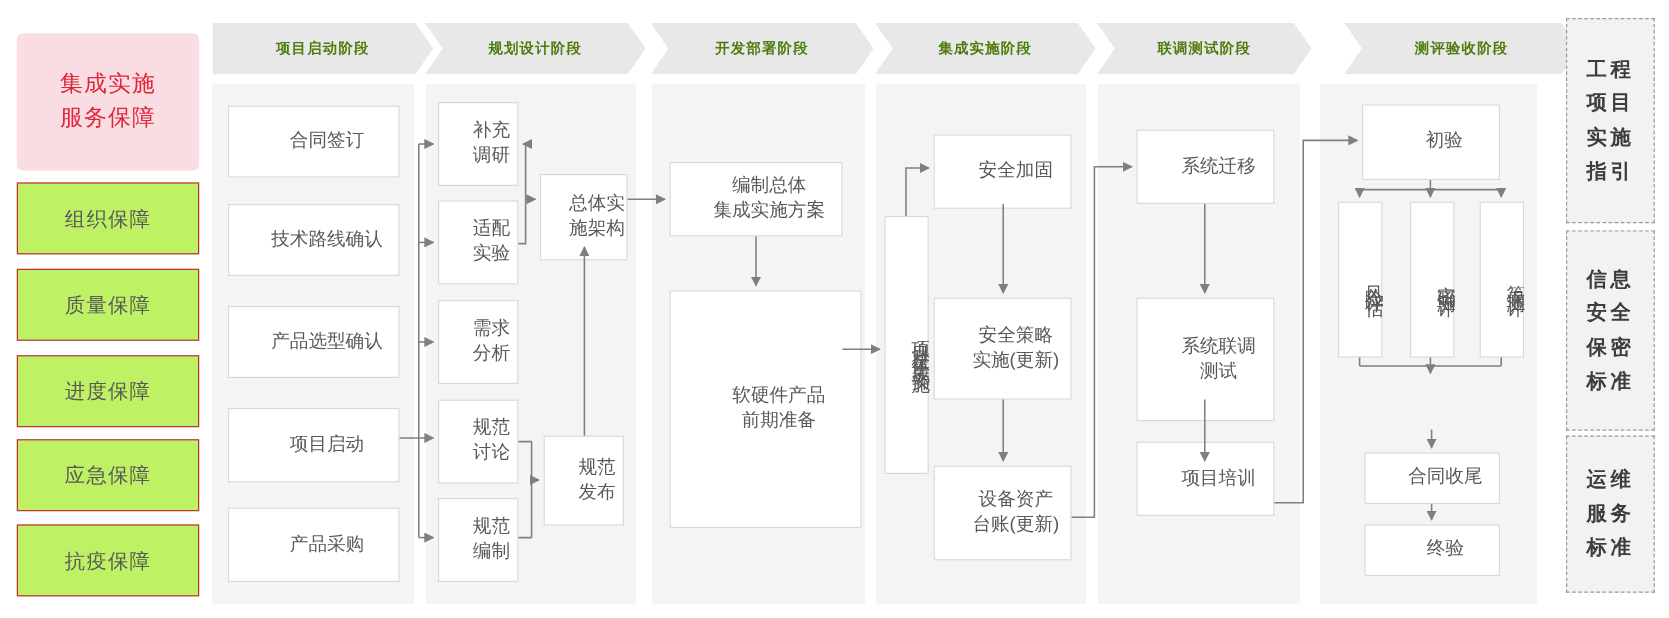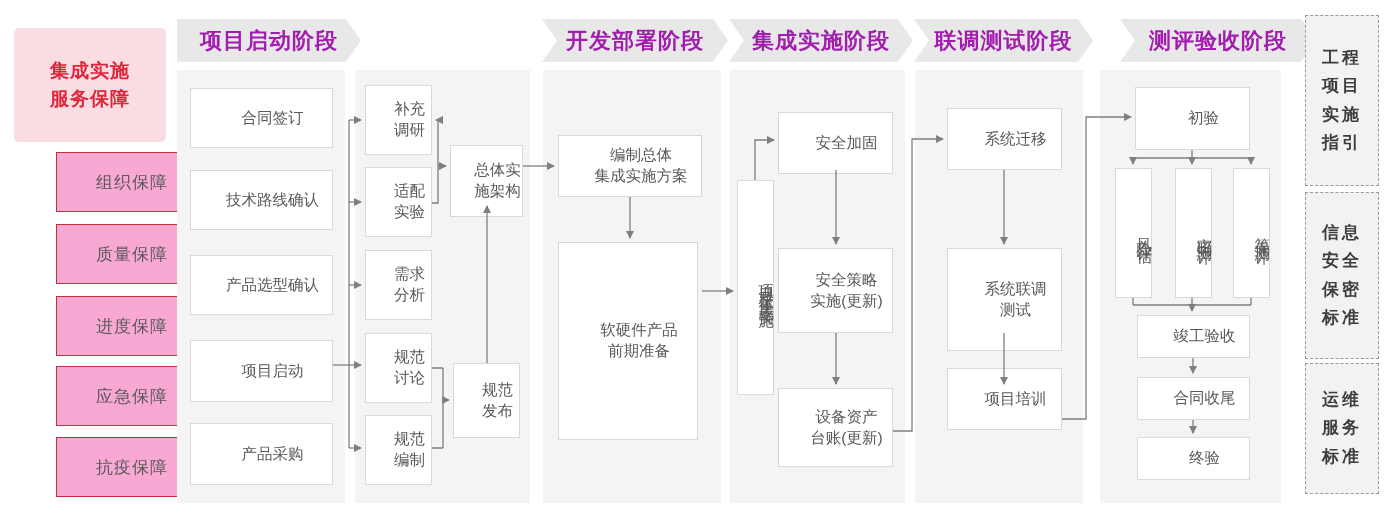--- a/index.html
+++ b/index.html
@@ -16,36 +16,36 @@
   html,body{margin:0;padding:0;background:#fff;}
   .canvas{
     position:relative;width:1391px;height:515px;background:#fff;overflow:hidden;
     font-family:"Liberation Sans","DejaVu Sans",sans-serif;
   }
   
   .side-title{
     position:absolute;left:14px;top:28px;width:152px;height:114px;
     background:var(--pink-bg);border-radius:5px;
     display:flex;align-items:center;justify-content:center;text-align:center;
-    color:var(--brand-red);font-size:19px;font-weight:bold;line-height:1.5;
+    color:var(--brand-red);font-size:19px;font-weight:normal;line-height:1.5;
     white-space:pre-line;letter-spacing:1px;
   }
   .side-item{
     position:absolute;left:14px;width:152px;height:60px;
-    background:#f9a8d4;border:1.5px solid var(--border-red);box-sizing:border-box;
+    background:#bef264;border:1.5px solid var(--border-red);box-sizing:border-box;
     display:flex;align-items:center;justify-content:center;
-    color:var(--txt-gray);font-size:17px;letter-spacing:1px;margin-left:42px;
+    color:var(--txt-gray);font-size:17px;letter-spacing:1px;
   }
   
   .strip{position:absolute;top:70px;height:433px;background:var(--strip-gray);}
   
   .phase{
     position:absolute;top:19px;height:43px;background:var(--hdr-gray);
     display:flex;align-items:center;justify-content:center;
-    color:#a21caf;font-size:22px;font-weight:bold;letter-spacing:1px;
+    color:#4d7c0f;font-size:12px;font-weight:bold;letter-spacing:1px;
     clip-path:polygon(0 0,calc(100% - 15px) 0,100% 50%,calc(100% - 15px) 100%,0 100%,15px 50%);
   }
   .phase.first{clip-path:polygon(0 0,calc(100% - 15px) 0,100% 50%,calc(100% - 15px) 100%,0 100%);}
   
   .node{
     position:absolute;background:#fff;border:1px solid var(--box-border);box-sizing:border-box;
     display:flex;align-items:center;justify-content:center;text-align:center;
     color:var(--txt-gray);font-size:15.5px;line-height:1.35;white-space:pre-line;padding-left:22px;
   }
   .node.vert{
@@ -75,20 +75,21 @@
   <div class="side-item" style="top:437px">抗疫保障</div>
 
   <div class="strip" style="left:177px;width:168px"></div>
   <div class="strip" style="left:355px;width:175px"></div>
   <div class="strip" style="left:543px;width:178px"></div>
   <div class="strip" style="left:730px;width:175px"></div>
   <div class="strip" style="left:915px;width:168px"></div>
   <div class="strip" style="left:1100px;width:181px"></div>
 
   <div class="phase first" style="left:177px;width:184px">项目启动阶段</div>
+  <div class="phase" style="left:354px;width:184px">规划设计阶段</div>
   <div class="phase" style="left:542px;width:186px">开发部署阶段</div>
   <div class="phase" style="left:729px;width:184px">集成实施阶段</div>
   <div class="phase" style="left:914px;width:179px">联调测试阶段</div>
   <div class="phase" style="left:1120px;width:196px">测评验收阶段</div>
 
   <div class="node" style="left:190px;top:88px;width:143px;height:60px">合同签订</div>
   <div class="node" style="left:190px;top:170px;width:143px;height:60px">技术路线确认</div>
   <div class="node" style="left:190px;top:255px;width:143px;height:60px">产品选型确认</div>
   <div class="node" style="left:190px;top:340px;width:143px;height:62px">项目启动</div>
   <div class="node" style="left:365px;top:85px;width:67px;height:70px">补充
@@ -103,40 +104,39 @@
 讨论</div>
   <div class="node" style="left:365px;top:415px;width:67px;height:70px">规范
 编制</div>
   <div class="node" style="left:450px;top:145px;width:73px;height:72px">总体实
 施架构</div>
   <div class="node" style="left:453px;top:363px;width:67px;height:75px">规范
 发布</div>
 
   <div class="node" style="left:558px;top:135px;width:144px;height:62px">编制总体
 集成实施方案</div>
-  <div class="node" style="left:558px;top:242px;width:140px;height:198px">软硬件产品
+  <div class="node" style="left:558px;top:242px;width:160px;height:198px">软硬件产品
 前期准备</div>
 
   <div class="node vert" style="left:737px;top:180px;width:37px;height:215px">项目整体集成实施</div>
   <div class="node" style="left:778px;top:112px;width:115px;height:62px">安全加固</div>
   <div class="node" style="left:778px;top:248px;width:115px;height:85px">安全策略
 实施(更新)</div>
   <div class="node" style="left:778px;top:388px;width:115px;height:79px">设备资产
 台账(更新)</div>
 
   <div class="node" style="left:947px;top:108px;width:115px;height:62px">系统迁移</div>
   <div class="node" style="left:947px;top:248px;width:115px;height:103px">系统联调
 测试</div>
   <div class="node" style="left:947px;top:368px;width:115px;height:62px">项目培训</div>
 
   <div class="node" style="left:1135px;top:87px;width:115px;height:63px">初验</div>
   <div class="node vert" style="left:1115px;top:168px;width:37px;height:130px">风险评估</div>
   <div class="node vert" style="left:1175px;top:168px;width:37px;height:130px">密码测评</div>
   <div class="node vert" style="left:1233px;top:168px;width:37px;height:130px">等保测评</div>
-  <div class="node" style="left:1137px;top:315px;width:113px;height:43px">竣工验收</div>
   <div class="node" style="left:1137px;top:377px;width:113px;height:43px">合同收尾</div>
   <div class="node" style="left:1137px;top:437px;width:113px;height:43px">终验</div>
 
   <div class="std" style="top:15px;height:171px">工程
 项目
 实施
 指引</div>
   <div class="std" style="top:192px;height:167px">信息
 安全
 保密

